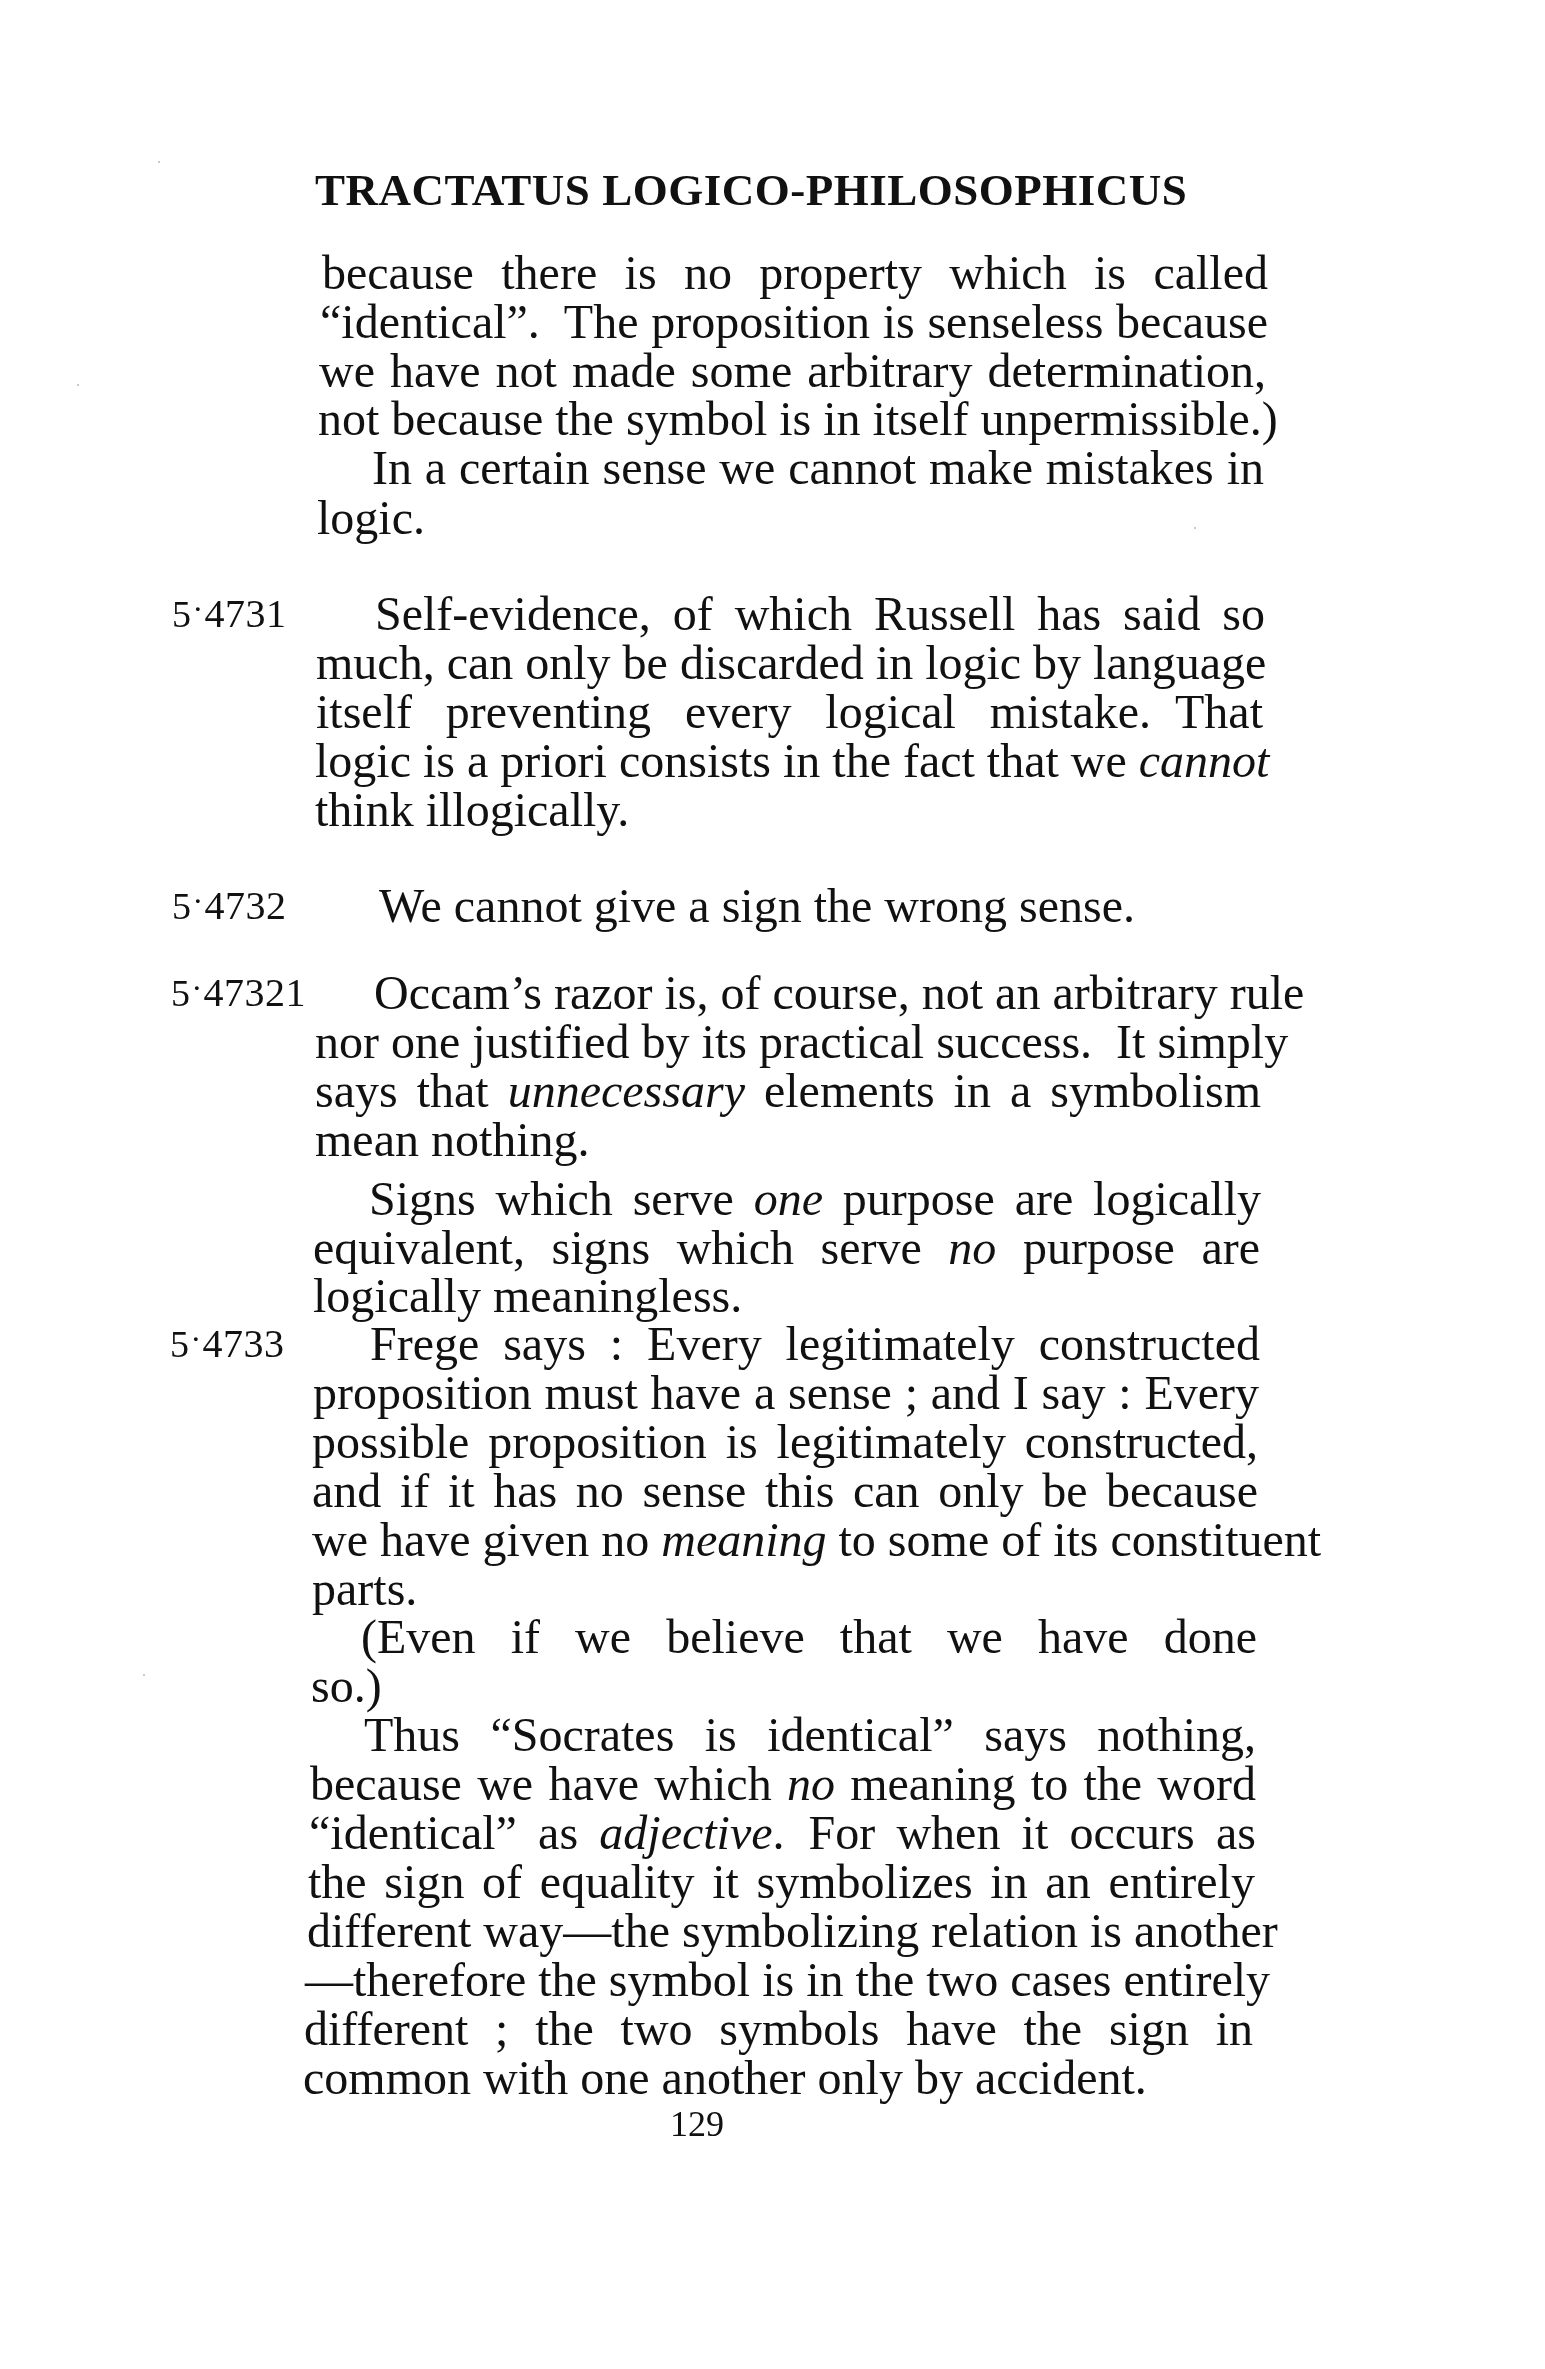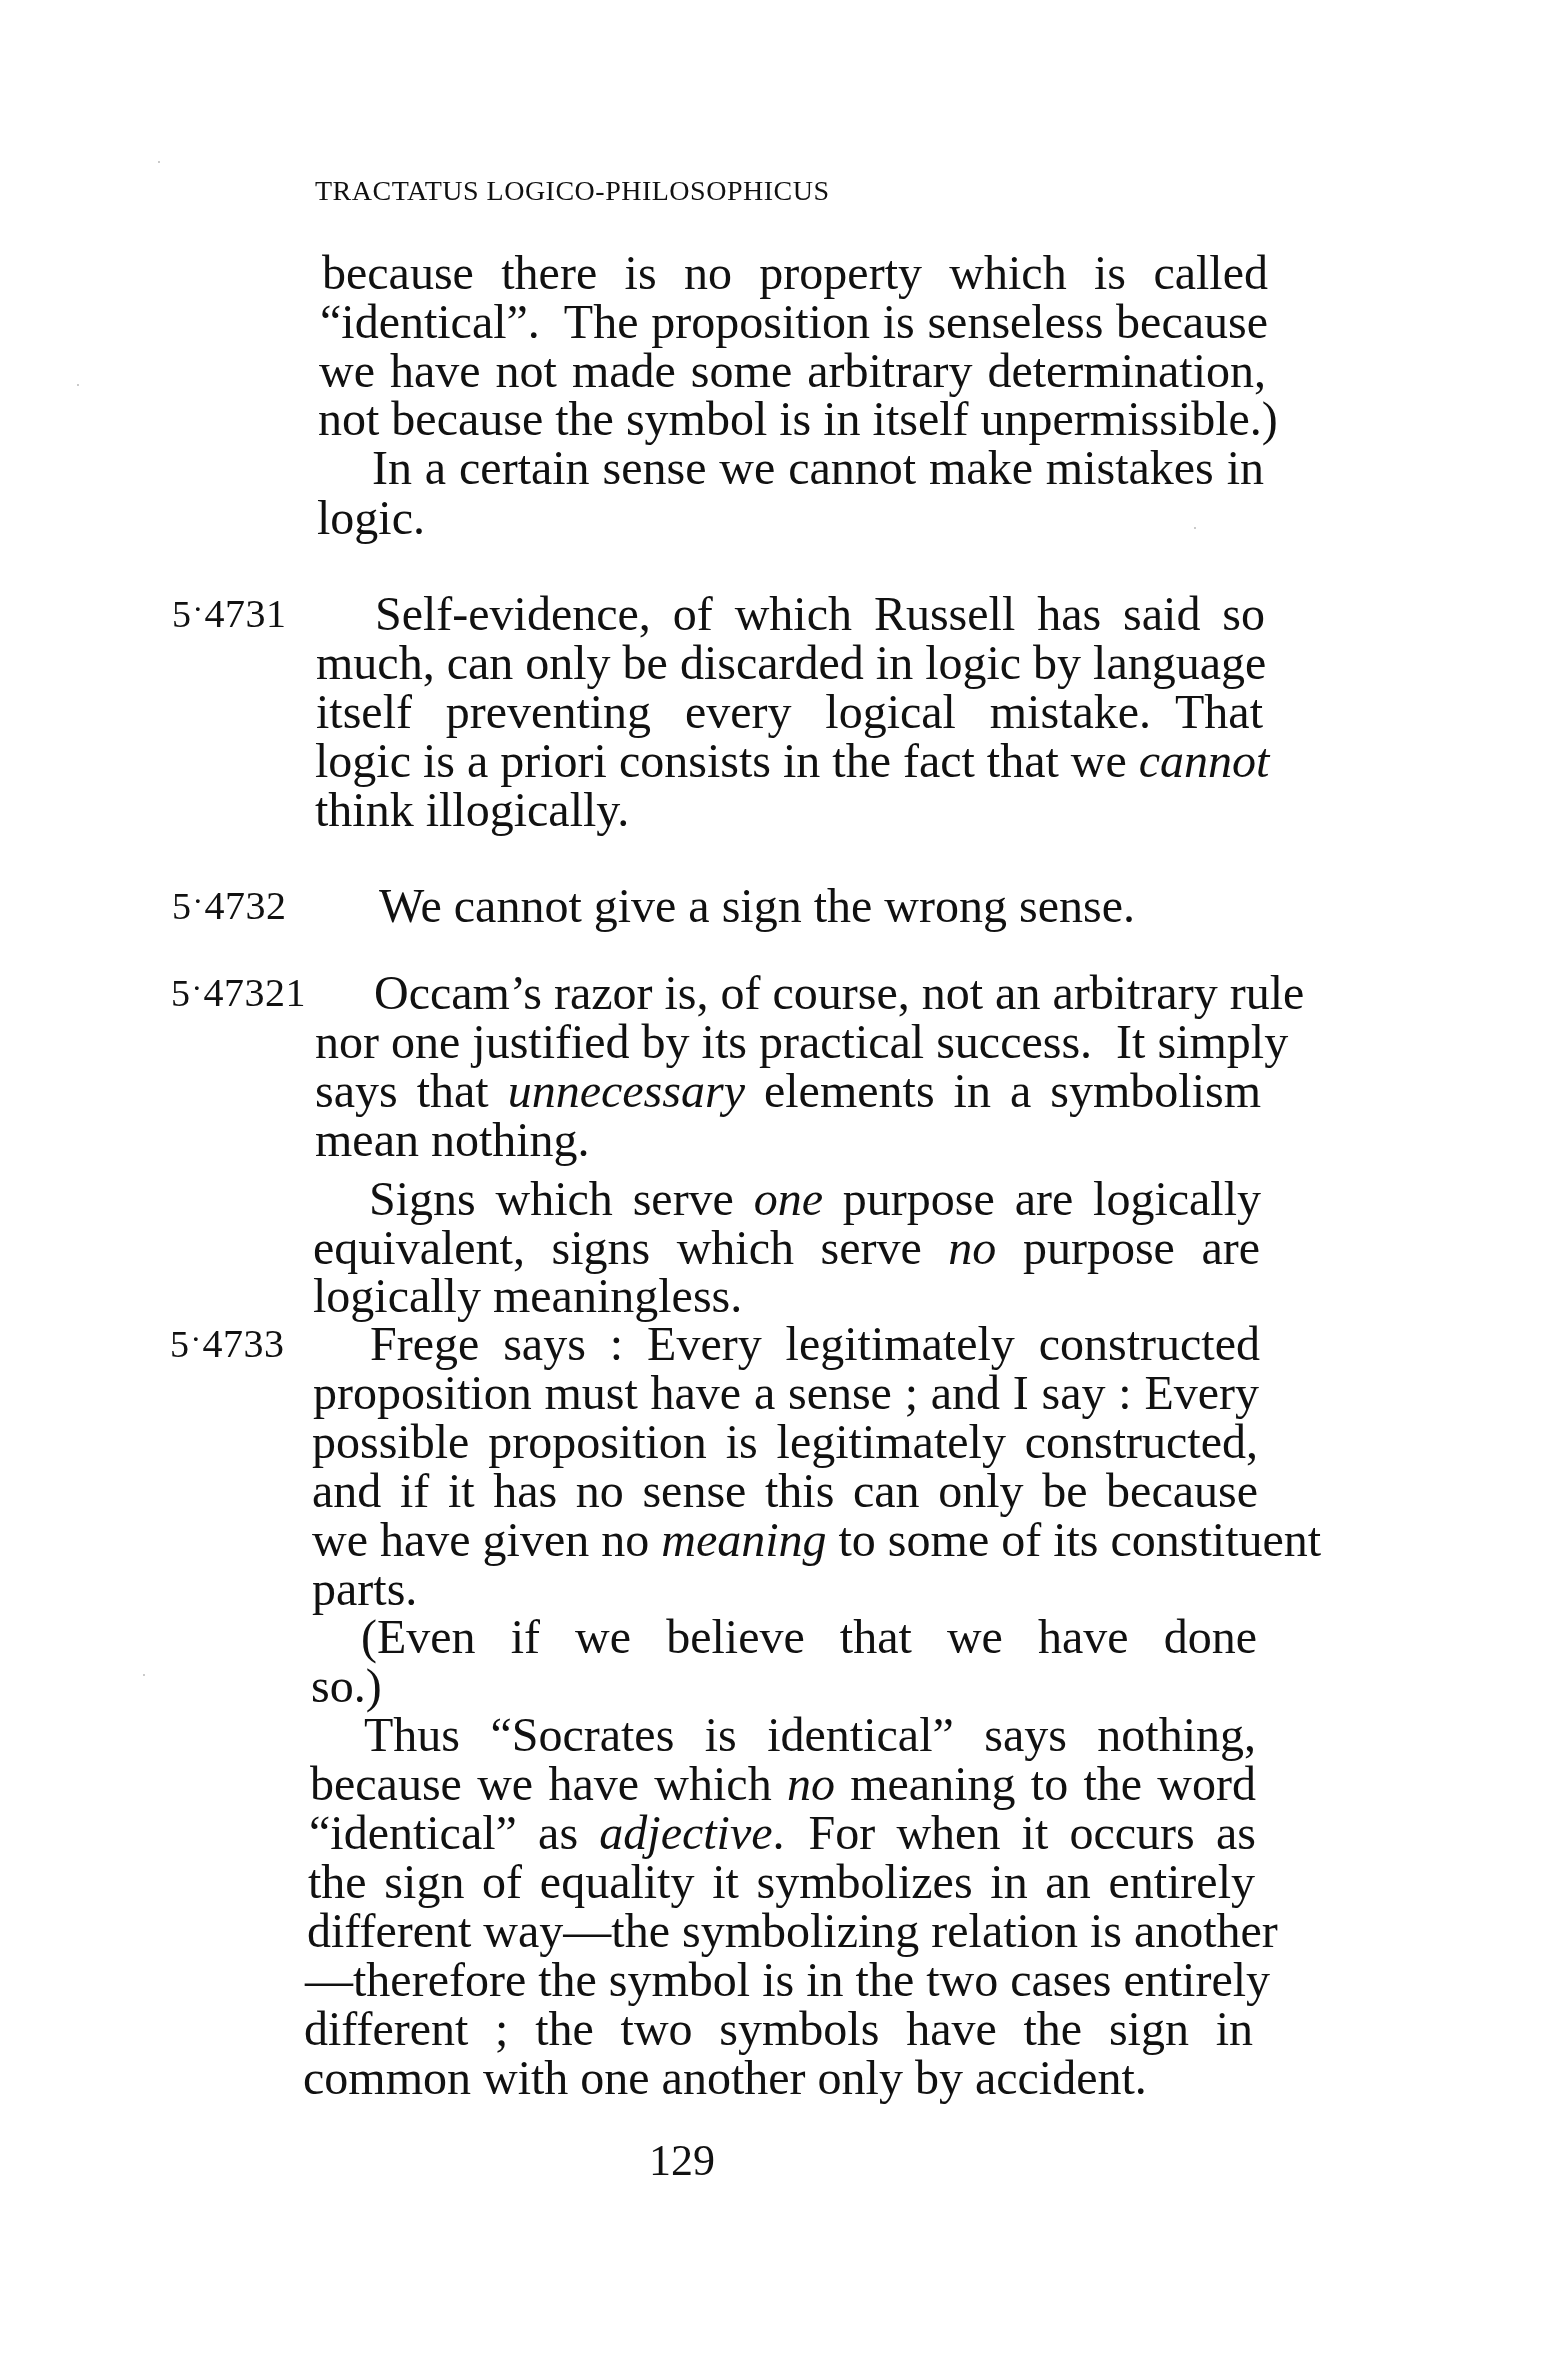--- a/index.html
+++ b/index.html
@@ -20,24 +20,25 @@
     left: 0; top: 0;
     width: 1545px;
     height: 2369px;
     background: #ffffff;
   }
   .running-head {
     position: absolute;
     left: 315px;
     top: 168px;
     width: 810px;
-    font-size: 28px;
+    font-size: 45px;
     letter-spacing: 0.5px;
     line-height: 45px;
     white-space: nowrap;
+    font-weight: bold;
   }
   .line {
     position: absolute;
     font-size: 48px;
     line-height: 45px;
     height: 45px;
     white-space: nowrap;
     text-align: justify;
     text-align-last: justify;
   }
@@ -58,26 +59,25 @@
     position: relative;
     top: -7.5px;
     font-size: 32px;
     padding: 0 0.9px;
   }
   i, em {
     font-style: italic;
   }
   .folio {
     position: absolute;
-    left: 649px;
+    left: 670px;
     top: 2102px;
-    font-size: 44px;
+    font-size: 36px;
     line-height: 45px;
     white-space: nowrap;
-    margin-top: 36px;
   }
   .speck {
     position: absolute;
     width: 1.9px; height: 1.9px;
     background: #bbbbbb;
     border-radius: 0.9px;
   }
 </style>
 </head>
 <body>

